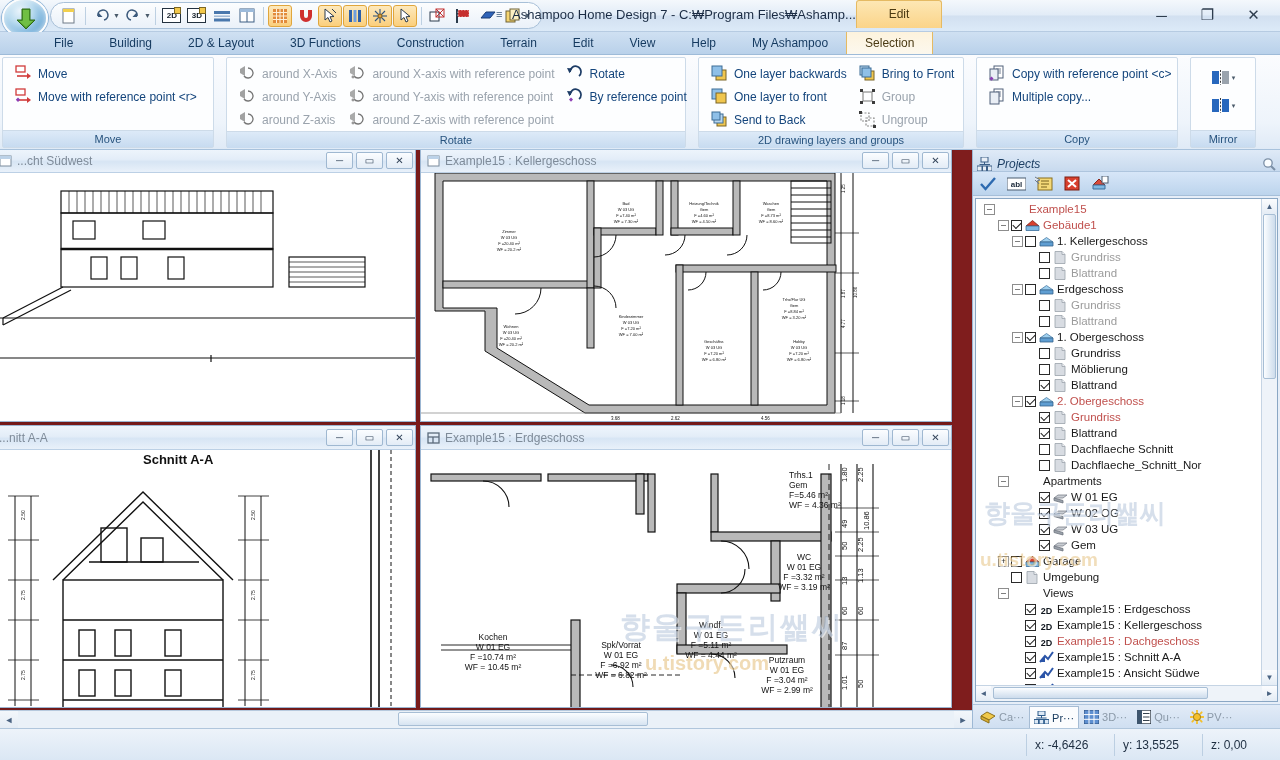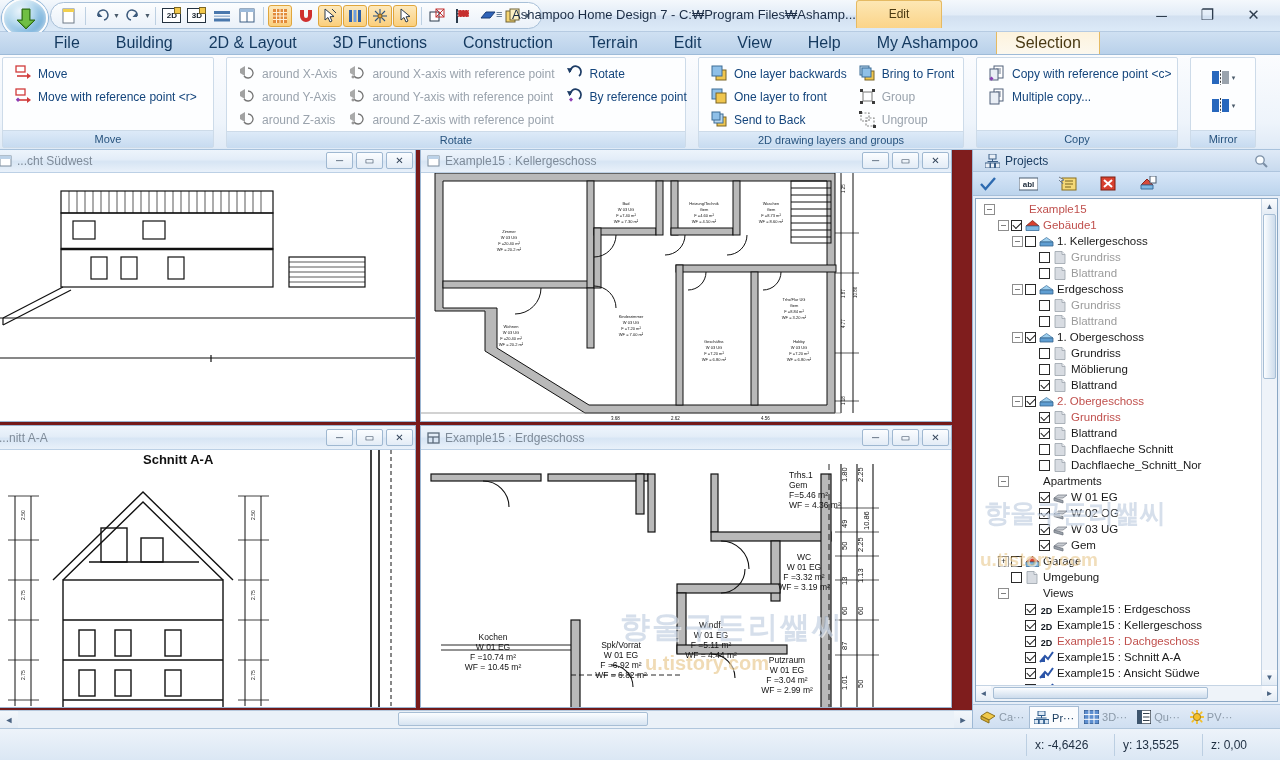--- a/index.html
+++ b/index.html
@@ -74,21 +74,21 @@
   }
 
   
   .ribbon-tabs {
     position: absolute; left: 0; top: 32px; width: 1280px; height: 23px;
     background: linear-gradient(to bottom,#cfe0f2,#b9d1ea);
     border-bottom: 1px solid #9ebbd8;
     display: flex; align-items: stretch;
   }
   .rtab {
-    padding: 0 18px; display: flex; align-items: center; font-size: 16px;
+    padding: 0 18px; display: flex; align-items: center; font-size: 12px;
     color: #14395f; cursor: pointer; white-space: nowrap;
   }
   .rtab.sel {
     background: linear-gradient(to bottom,#fdf3dd,#fcf8ee);
     color: #4a3a14; border-left: 1px solid #e5ba63; border-right: 1px solid #e5ba63;
   }
   .rtab-spacer { flex: 1; }
 
   
   .ribbon {
@@ -175,27 +175,28 @@
     border: 1px solid #a7bed5; border-radius: 2px; cursor: pointer;
   }
 
   
   .rpanel {
     position: absolute; left: 972px; top: 150px; width: 308px; height: 578px;
     background: #e6eef8; border-left: 1px solid #9db8d4;
     display: flex; flex-direction: column;
   }
   .rp-header {
-    height: 22px; display: flex; align-items: center; padding: 0 12px;
+    height: 22px; display: flex; align-items: flex-end; padding: 0 4px;
     background: linear-gradient(to bottom,#dfeaf7,#c8daee);
     border-bottom: 1px solid #aec5de;
+    font-style: italic;
   }
   .rp-header .t { flex: 1; font-size: 12px; color: #1c3e63; margin-left: 5px; }
   .rp-toolbar {
-    height: 24px; display: flex; align-items: center; gap: 16px; padding: 2px 3px;
+    height: 24px; display: flex; align-items: center; gap: 4px; padding: 2px 3px;
     background: linear-gradient(to bottom,#d7e6f8,#bcd4ec);
     border-bottom: 1px solid #a6bfd9;
   }
   .rp-tbtn {
     width: 24px; height: 20px; display: flex; align-items: center; justify-content: center;
     border: 1px solid transparent; border-radius: 2px; cursor: pointer;
   }
   .tree-wrap {
     flex: 1; position: relative; background: #fff; margin: 2px;
     border: 1px solid #8aa7c4; overflow: hidden;

